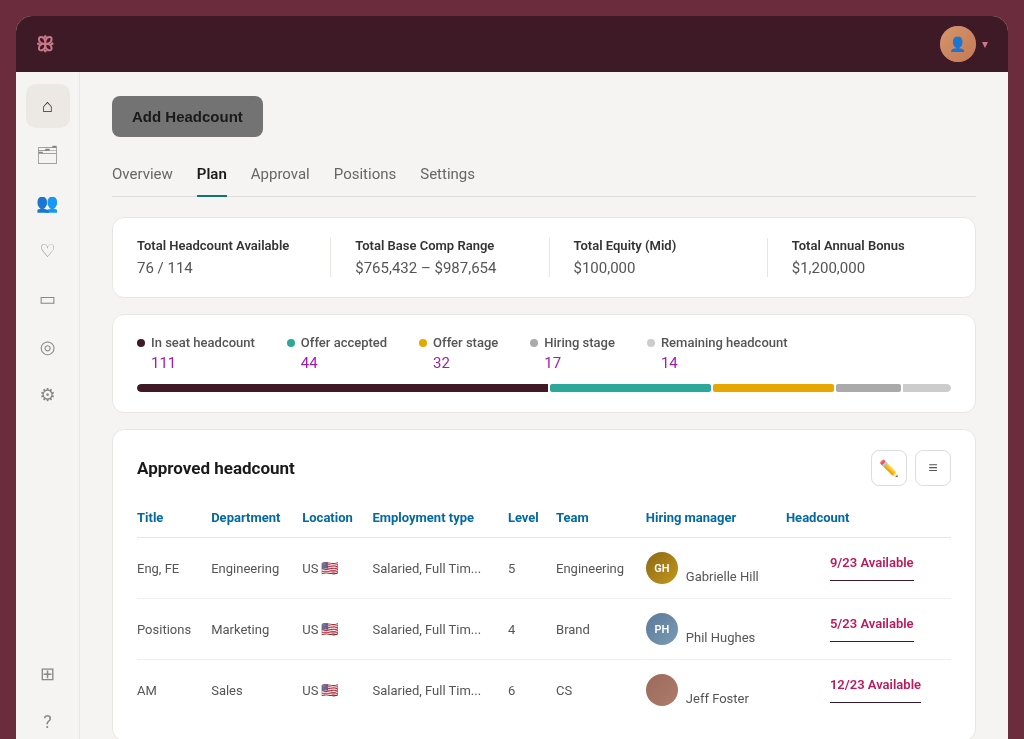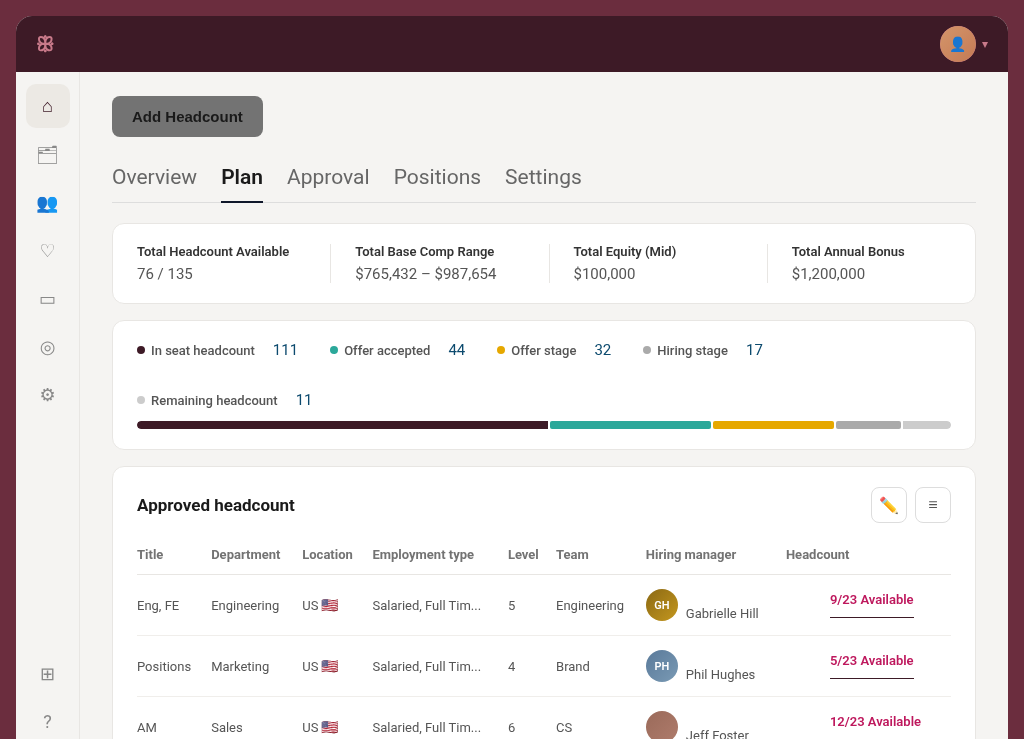--- a/index.html
+++ b/index.html
@@ -145,31 +145,31 @@
     }
     
     .tabs {
       display: flex;
       gap: 24px;
       border-bottom: 1px solid #ddd;
       margin-bottom: 20px;
     }
     .tab {
       padding: 8px 0 12px;
-      font-size: 21px;
+      font-size: 15px;
       color: #666;
       cursor: pointer;
       position: relative;
       border-bottom: 2px solid transparent;
       margin-bottom: -1px;
     }
     .tab.active {
       color: #1a1a1a;
       font-weight: 600;
-      border-bottom: 2px solid #0f172a;
+      border-bottom: 2px solid #0f766e;
     }
     
     .stats-card {
       background: white;
       border-radius: 12px;
       padding: 20px 24px;
       display: flex;
       gap: 0;
       margin-bottom: 16px;
       border: 1px solid #e8e6e3;
@@ -204,39 +204,39 @@
       border: 1px solid #e8e6e3;
     }
     .bar-legend {
       display: flex;
       gap: 32px;
       margin-bottom: 12px;
       flex-wrap: wrap;
     }
     .legend-item {
       display: flex;
-      flex-direction: row;
+      flex-direction: column;
       gap: 4px;
     }
     .legend-label {
       display: flex;
       align-items: center;
       gap: 6px;
       font-size: 13px;
       color: #555;
       font-weight: 500;
     }
     .legend-dot {
       width: 8px;
       height: 8px;
       border-radius: 50%;
     }
     .legend-value {
       font-size: 15px;
-      color: #0c4a6e;
+      color: #a21caf;
       font-weight: 400;
       padding-left: 14px;
     }
     .progress-bar {
       display: flex;
       height: 8px;
       border-radius: 4px;
       overflow: hidden;
       gap: 2px;
       margin-top: 4px;
@@ -281,21 +281,21 @@
       color: #555;
     }
     .data-table {
       width: 100%;
       border-collapse: collapse;
     }
     .data-table th {
       text-align: left;
       font-size: 13px;
       font-weight: 700;
-      color: #737373;
+      color: #0369a1;
       padding: 8px 12px 12px 0;
       border-bottom: 1px solid #e8e6e3;
       margin-top: 38px;
     }
     .data-table td {
       padding: 14px 12px 14px 0;
       font-size: 13px;
       color: #555;
       border-bottom: 1px solid #f0eeeb;
       vertical-align: middle;
@@ -399,21 +399,21 @@
         <div class="tab">Overview</div>
         <div class="tab active">Plan</div>
         <div class="tab">Approval</div>
         <div class="tab">Positions</div>
         <div class="tab">Settings</div>
       </div>
 
       <div class="stats-card">
         <div class="stat-item">
           <div class="stat-label">Total Headcount Available</div>
-          <div class="stat-value">76 / 135</div>
+          <div class="stat-value">76 / 114</div>
         </div>
         <div class="stat-item">
           <div class="stat-label">Total Base Comp Range</div>
           <div class="stat-value">$765,432 – $987,654</div>
         </div>
         <div class="stat-item">
           <div class="stat-label">Total Equity (Mid)</div>
           <div class="stat-value">$100,000</div>
         </div>
         <div class="stat-item">
@@ -450,21 +450,21 @@
               <span class="legend-dot" style="background:#aaa;"></span>
               <span>Hiring stage</span>
             </div>
             <div class="legend-value">17</div>
           </div>
           <div class="legend-item">
             <div class="legend-label">
               <span class="legend-dot" style="background:#ccc;"></span>
               <span>Remaining headcount</span>
             </div>
-            <div class="legend-value">11</div>
+            <div class="legend-value">14</div>
           </div>
         </div>
         <div class="progress-bar">
           <div class="bar-segment" style="width:51%; background:#3d1a26; border-radius:4px 0 0 4px;"></div>
           <div class="bar-segment" style="width:20%; background:#2ba89a;"></div>
           <div class="bar-segment" style="width:15%; background:#e6a800;"></div>
           <div class="bar-segment" style="width:8%; background:#aaa;"></div>
           <div class="bar-segment" style="width:6%; background:#ccc; border-radius:0 4px 4px 0;"></div>
         </div>
       </div>

